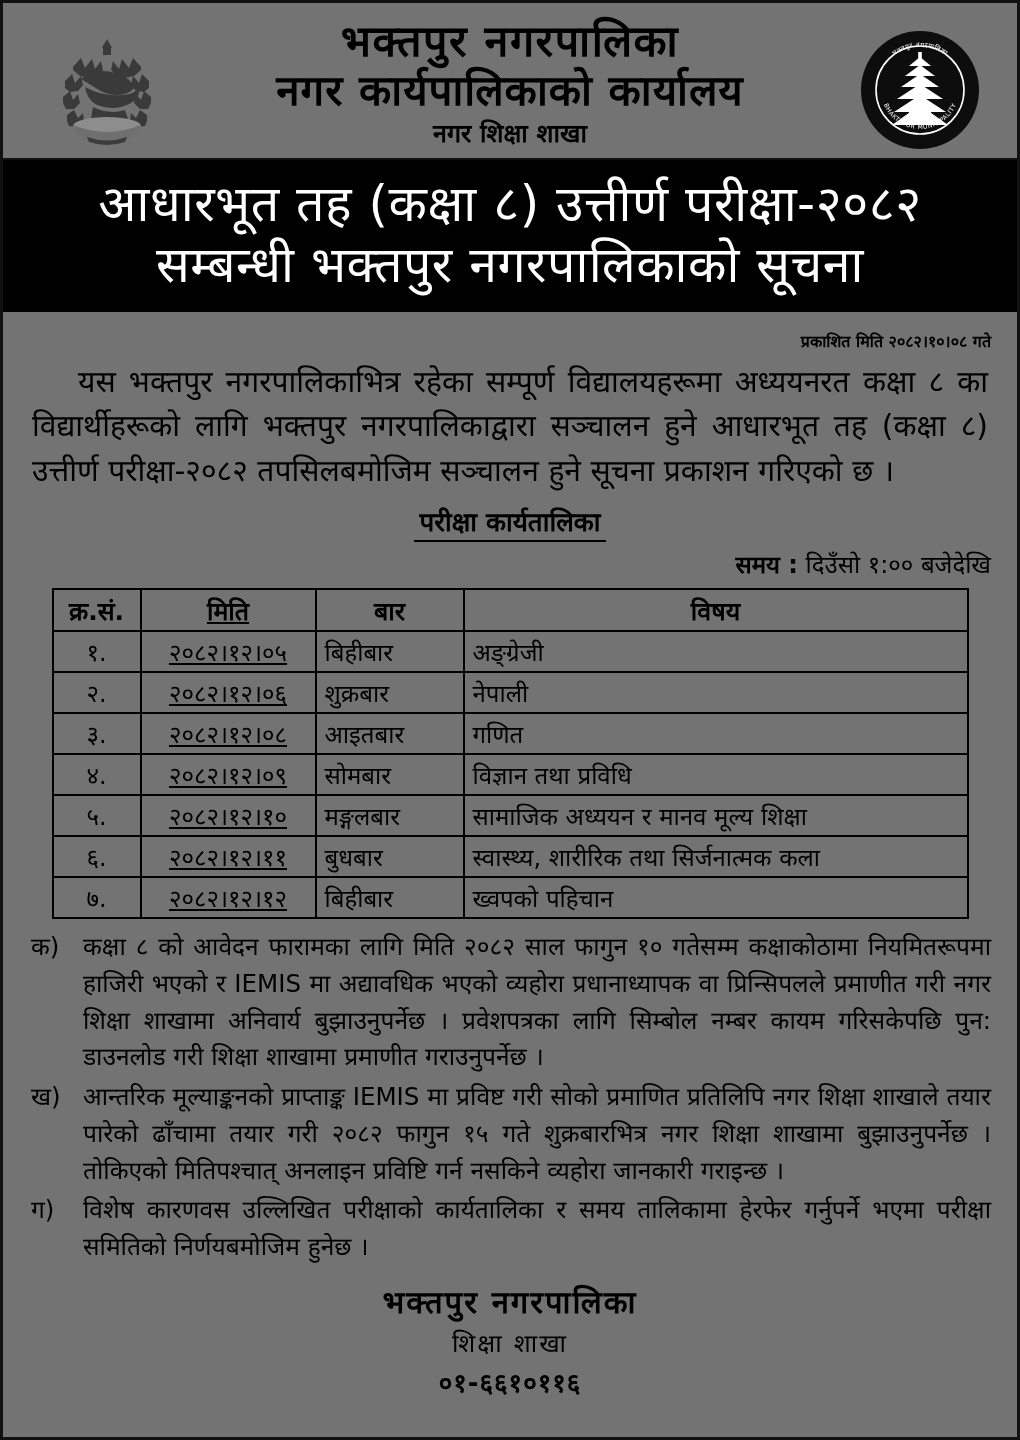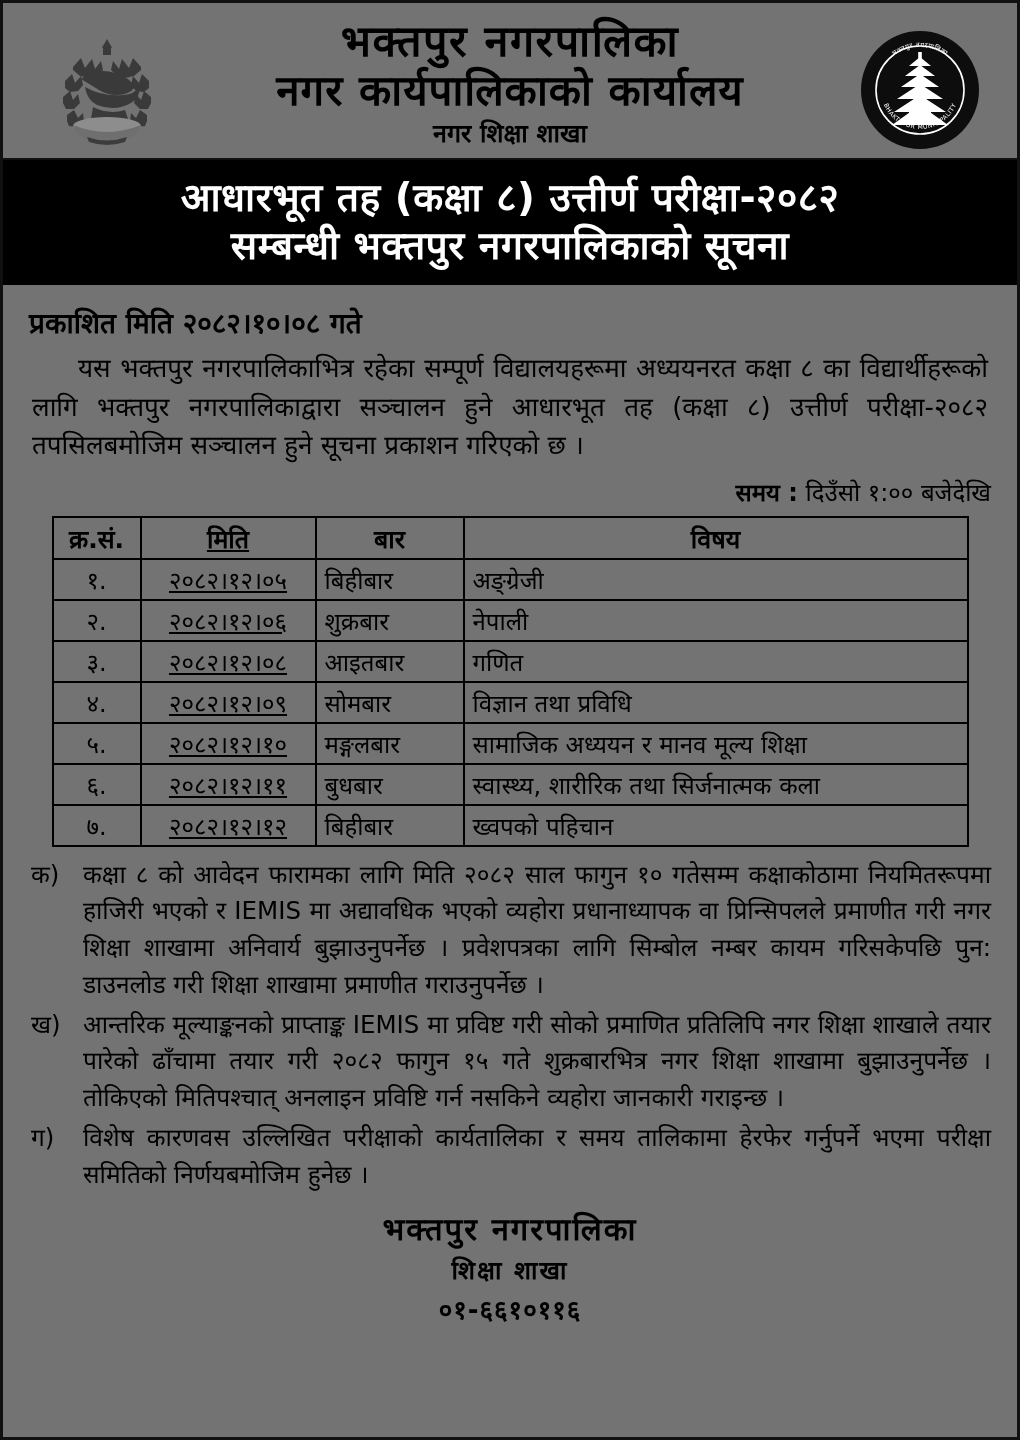--- a/index.html
+++ b/index.html
@@ -73,38 +73,38 @@
 
   
   .banner {
     background: #000000;
     color: #ffffff;
     text-align: center;
     padding: 14px 10px 16px;
     line-height: 1.22;
   }
   .banner-line {
-    font-size: 39px;
-    font-weight: 700;
+    font-size: 50px;
+    font-weight: 400;
     letter-spacing: 0.5px;
     white-space: nowrap;
   }
 
   
   .body-wrap {
     padding: 14px 26px 0 26px;
   }
   .pub-date {
-    text-align: left;
-    font-size: 28px;
+    text-align: right;
+    font-size: 16px;
     font-weight: 700;
     margin: 4px 0 8px;
   }
   .intro {
-    font-size: 26px;
+    font-size: 30px;
     line-height: 1.48;
     text-align: justify;
     text-align-last: left;
     text-indent: 46px;
     margin: 0 0 10px;
     padding: 0 3px;
   }
 
   .schedule-title {
     text-align: center;
@@ -172,21 +172,21 @@
     text-align: center;
     margin-top: 14px;
   }
   .f-org {
     font-size: 31px;
     font-weight: 700;
     letter-spacing: 2px;
   }
   .f-dept {
     font-size: 25px;
-    font-weight: 700;
+    font-weight: 400;
     letter-spacing: 2px;
     margin-top: 3px;
   }
   .f-phone {
     font-size: 26px;
     font-weight: 700;
     letter-spacing: 1px;
     margin-top: 5px;
   }
 </style>
@@ -264,20 +264,23 @@
     <div class="banner-line">आधारभूत तह (कक्षा ८) उत्तीर्ण परीक्षा-२०८२</div>
     <div class="banner-line">सम्बन्धी भक्तपुर नगरपालिकाको सूचना</div>
   </div>
 
   <div class="body-wrap">
 
     <div class="pub-date">प्रकाशित मिति २०८२।१०।०८ गते</div>
 
     <p class="intro">यस भक्तपुर नगरपालिकाभित्र रहेका सम्पूर्ण विद्यालयहरूमा अध्ययनरत कक्षा ८ का विद्यार्थीहरूको लागि भक्तपुर नगरपालिकाद्वारा सञ्चालन हुने आधारभूत तह (कक्षा ८) उत्तीर्ण परीक्षा-२०८२ तपसिलबमोजिम सञ्चालन हुने सूचना प्रकाशन गरिएको छ ।</p>
 
+    <div class="schedule-title">
+      <span>परीक्षा कार्यतालिका</span>
+    </div>
 
     <div class="time-line">
       <span class="lbl">समय :</span>
       <span>दिउँसो १:०० बजेदेखि</span>
     </div>
 
     <table class="sched">
       <thead>
         <tr>
           <th class="col-sn">क्र.सं.</th>

